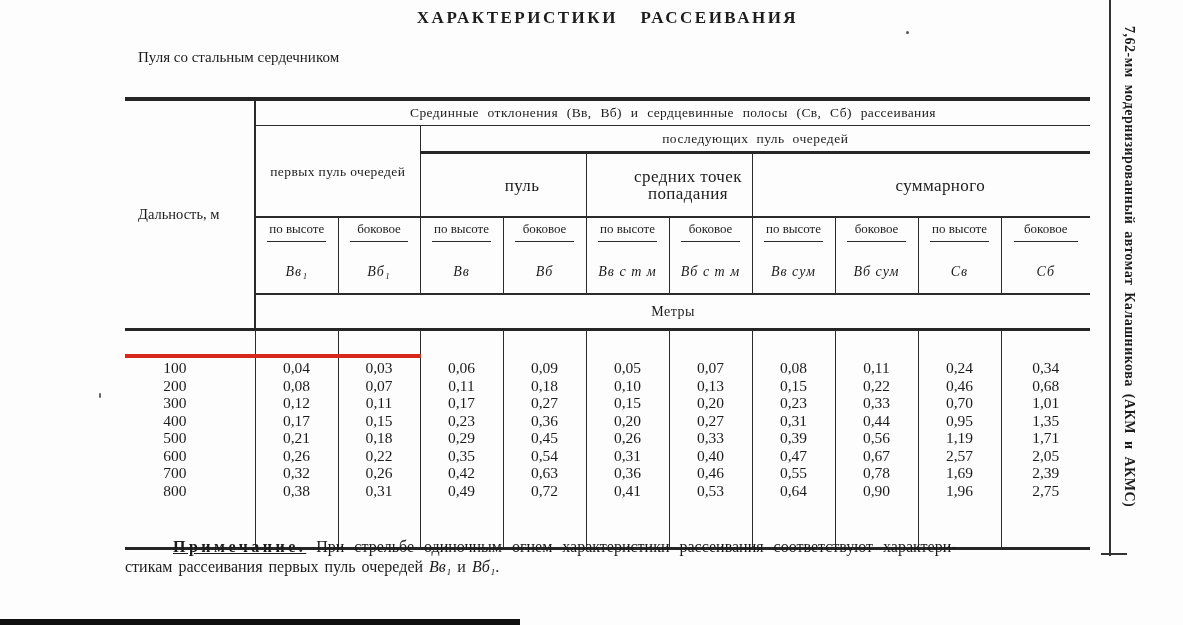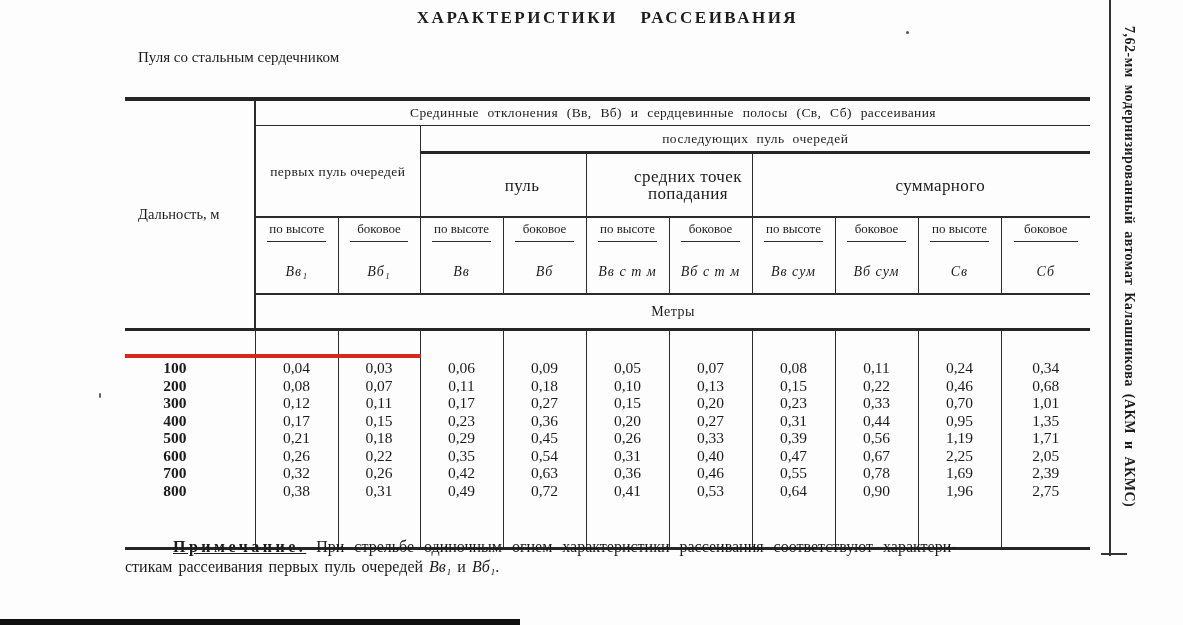--- a/index.html
+++ b/index.html
@@ -29,21 +29,21 @@
   .grp-first{border-bottom:2px solid #2b2b2b; vertical-align:middle; font-size:13.5px; line-height:17px; letter-spacing:0.4px;font-family:Liberation Serif, serif;}
   .grp-follow{border-left:1.5px solid #2b2b2b; border-bottom:3px solid #262626; height:25px; font-size:13.5px; letter-spacing:0.5px; word-spacing:4px; vertical-align:middle;}
   .subgrp{border-left:1.5px solid #2b2b2b; border-bottom:2px solid #2b2b2b; height:62px; font-size:17px; line-height:17px; letter-spacing:0.4px; vertical-align:middle;padding-left:38px;}
   .pair{border-left:1.5px solid #2b2b2b; height:30px; font-size:13px; vertical-align:top; padding-top:3px;}
   .pair.nol{border-left:none;}
   .shortrule{width:72%; margin:4px auto 0 auto; border-bottom:1.5px solid #2b2b2b; height:0;}
   .sym{border-left:1.5px solid #2b2b2b; border-bottom:2px solid #2b2b2b; height:42px; font-style:italic; font-size:14px; vertical-align:middle; letter-spacing:1px;}
   .sym.nol{border-left:none;}
   .units{border-bottom:3.5px solid #262626; height:33px; font-size:14px; vertical-align:middle; letter-spacing:0.5px;}
   tbody td{border-left:1.5px solid #2b2b2b; font-size:15.5px; height:17.5px; line-height:17.5px; vertical-align:bottom;}
-  tbody td.range{border-left:none; font-weight:bold; padding-right:30px;}
+  tbody td.range{border-left:none; font-weight:normal; padding-right:30px;}
   tbody tr.first td{padding-top:14px; height:31.5px;}
   tbody tr.spacer td{height:48px;}
   
   #red-line{position:absolute; left:125px; top:354px; width:296px; height:4px; background:#d8281e; z-index:5;}
   
   #note{position:absolute; left:125px; top:537px; width:970px; font-size:16px; line-height:20px;}
   #note .l1{word-spacing:6px; margin-left:48px; white-space:nowrap;}
   #note .l2{word-spacing:2px; white-space:nowrap;}
   #note .sp{letter-spacing:3.5px; font-weight:bold;text-decoration:underline;}
   #note .b{font-weight:normal;text-align:center;}
@@ -227,21 +227,21 @@
           <tr>
             <td class="range">600</td>
             <td>0,26</td>
             <td>0,22</td>
             <td>0,35</td>
             <td>0,54</td>
             <td>0,31</td>
             <td>0,40</td>
             <td>0,47</td>
             <td>0,67</td>
-            <td>2,25</td>
+            <td>2,57</td>
             <td>2,05</td>
           </tr>
           <tr>
             <td class="range">700</td>
             <td>0,32</td>
             <td>0,26</td>
             <td>0,42</td>
             <td>0,63</td>
             <td>0,36</td>
             <td>0,46</td>

